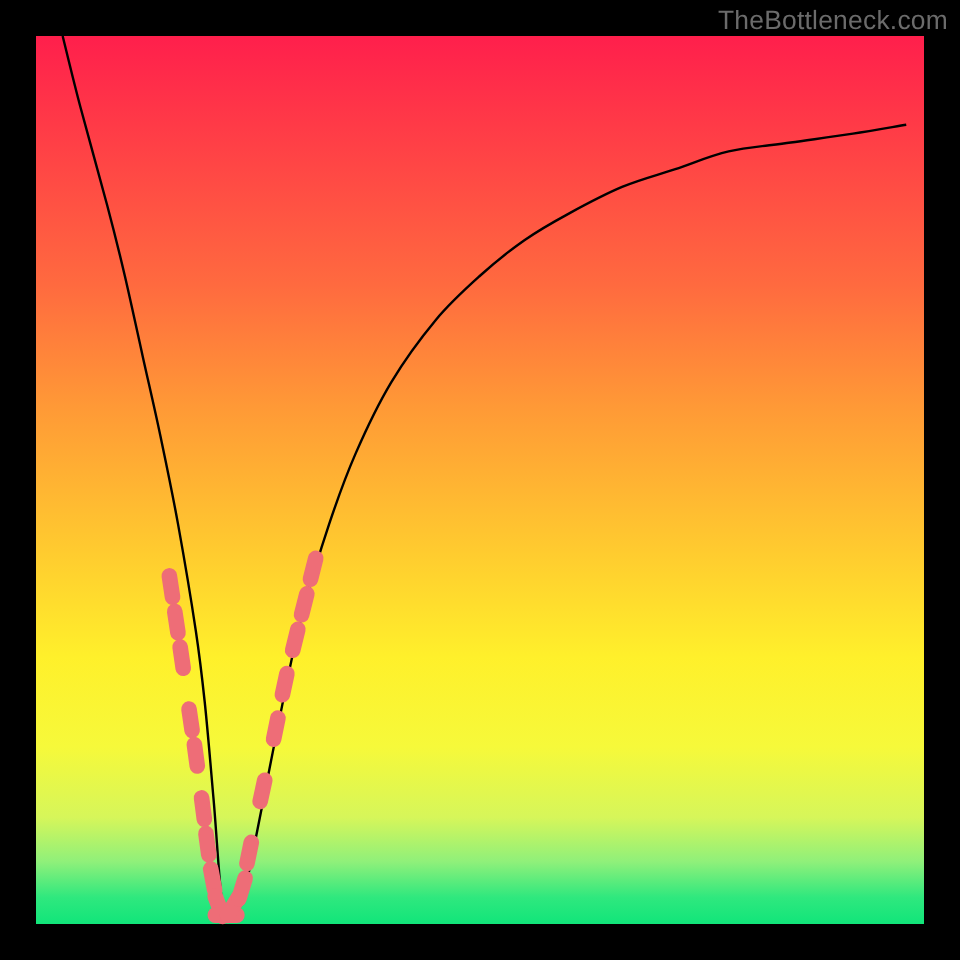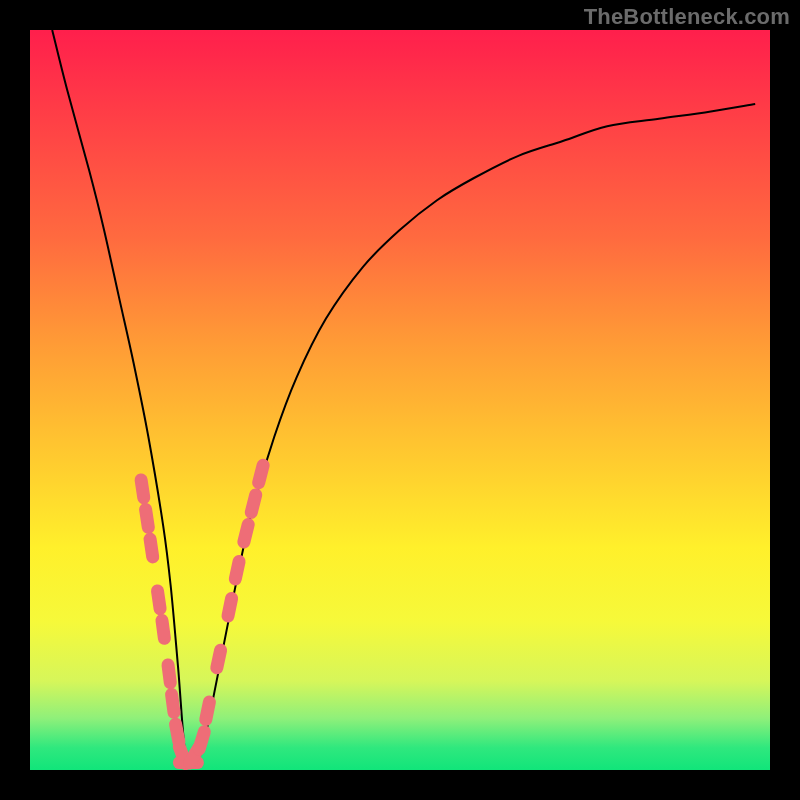--- a/index.html
+++ b/index.html
@@ -38,21 +38,21 @@
       #2fe87e 97%,
       #11e57a 100%
     );
   }
   .watermark {
     position: absolute;
     top: 4px;
     right: 10px;
     color: #6b6b6b;
     font-size: 22px;
-    font-weight: 700;
+    font-weight: 400;
     letter-spacing: 0.2px;
     user-select: none;
   }
   svg.curve {
     position: absolute;
     left: 0; top: 0;
     width: 740px;
     height: 740px;
     overflow: visible;
   }

